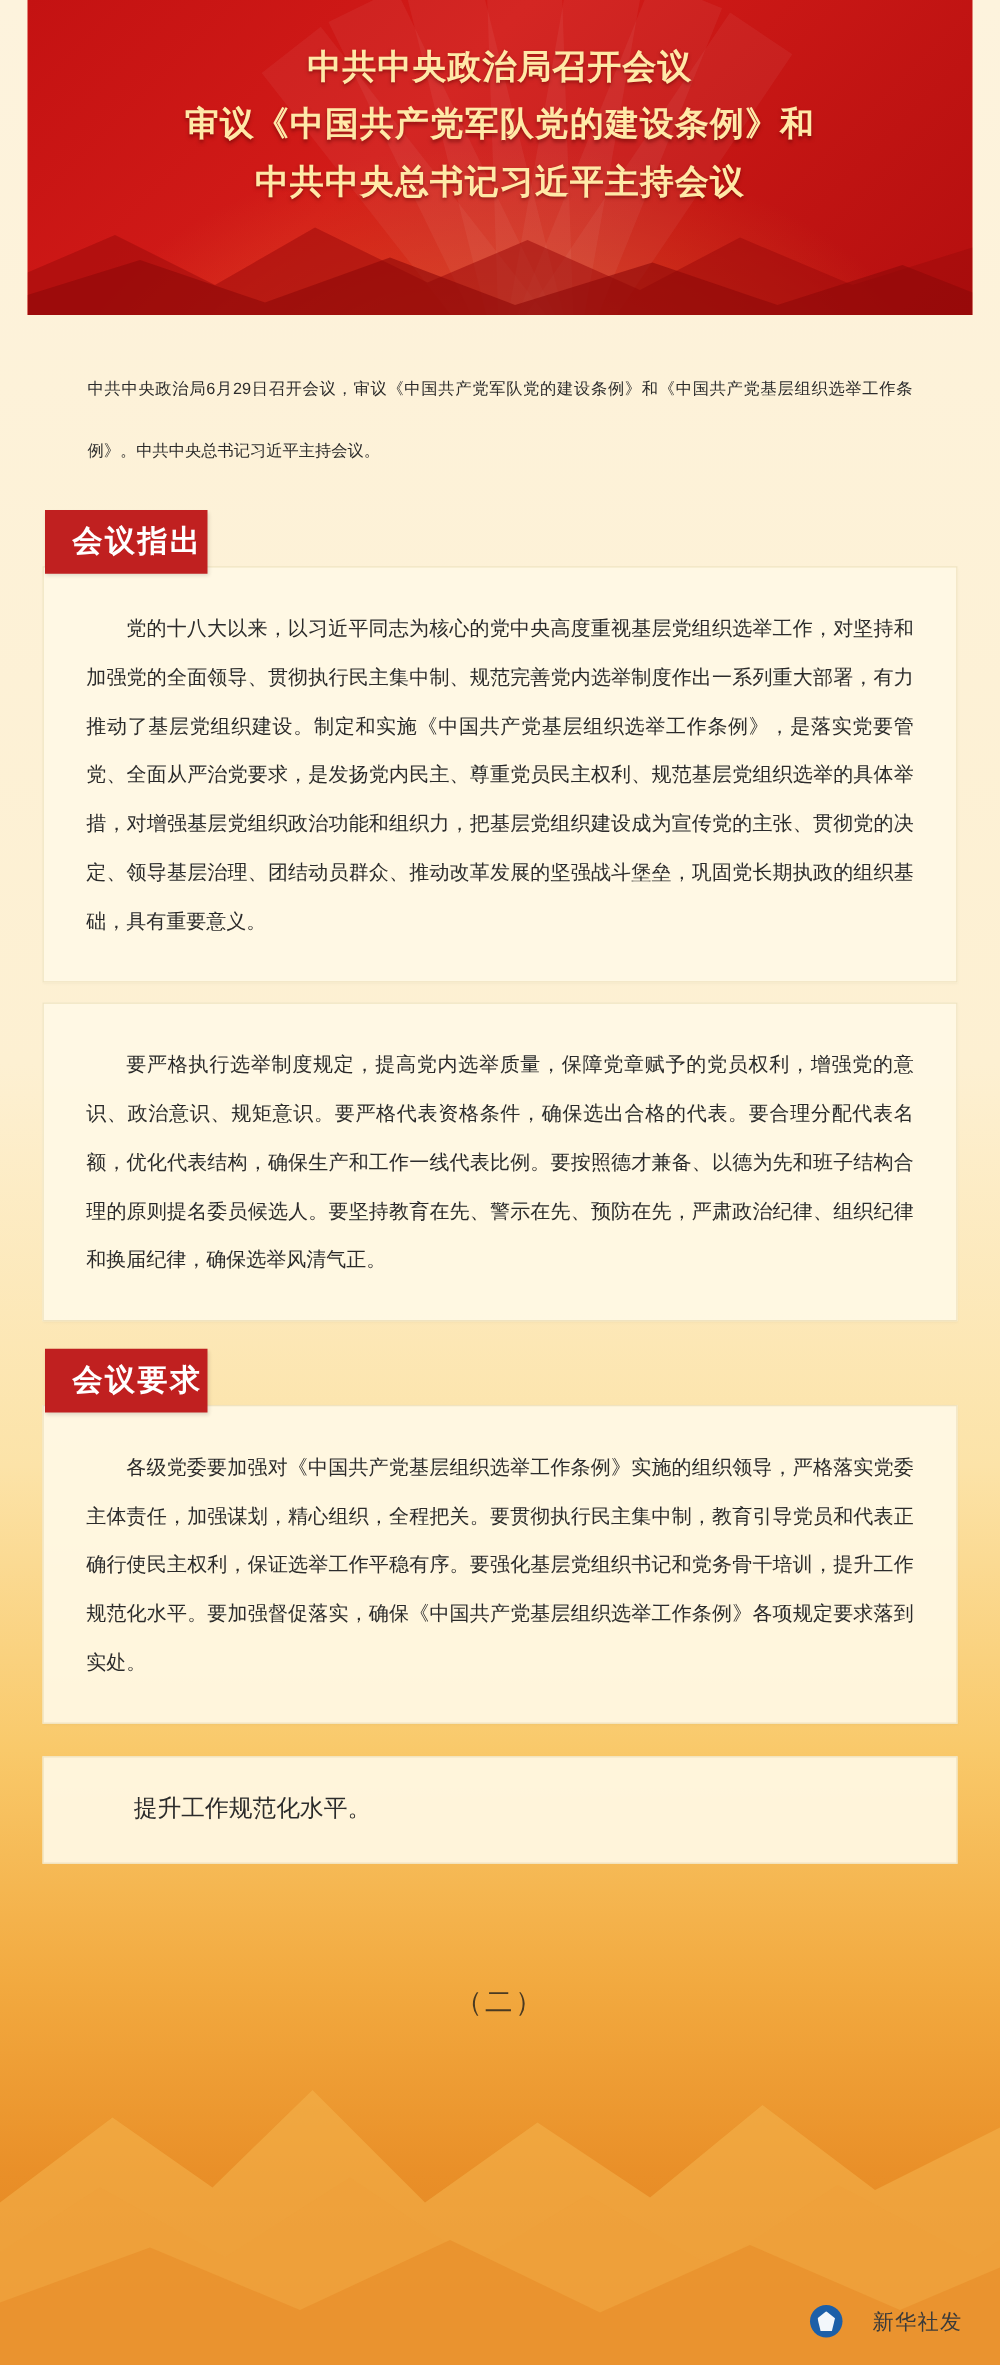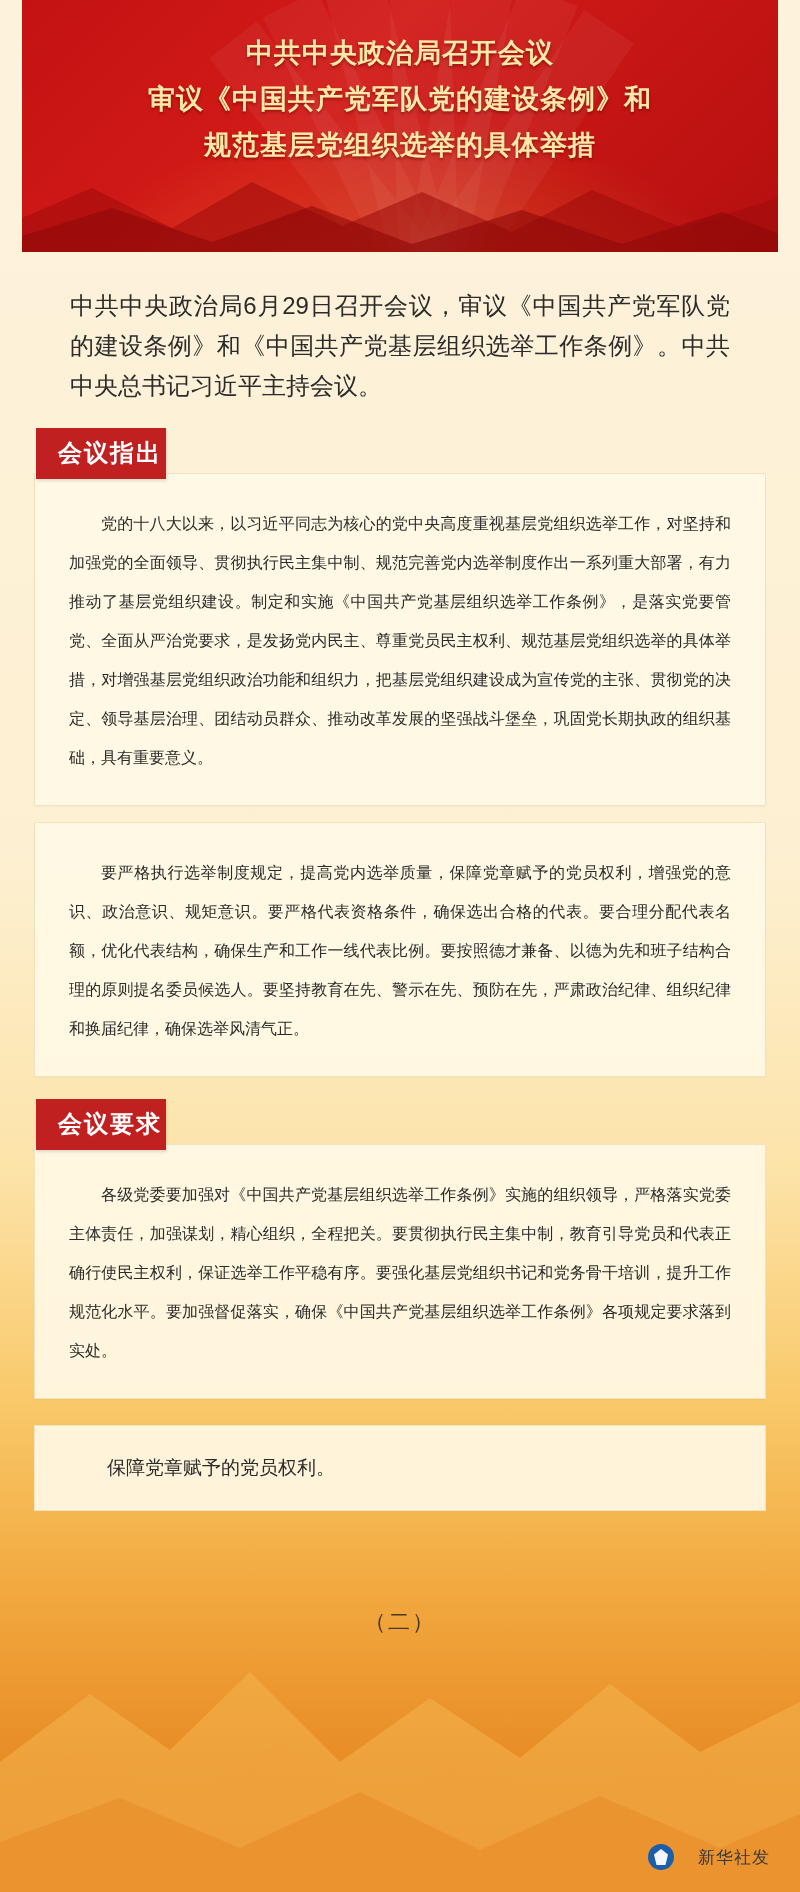--- a/index.html
+++ b/index.html
@@ -80,22 +80,22 @@
     font-size: 27px;
     line-height: 46px;
     letter-spacing: 1px;
     text-shadow: 0 2px 3px rgba(90,0,0,0.5);
   }
   .banner-title .tline { display: block; white-space: nowrap; }
 
   
   .intro {
     margin: 34px 48px 8px 48px;
-    font-size: 24px;
-    line-height: 40px;
+    font-size: 13px;
+    line-height: 50px;
     color: #2b2b2b;
     text-align: justify;
     text-indent: 0;
   }
 
   
   .section { margin-top: 22px; }
   .sec-tag {
     display: inline-block;
     background: #c02020;
@@ -203,21 +203,21 @@
       <div class="mtn">
         <svg viewBox="0 0 756 90" preserveAspectRatio="none">
           <path d="M0,56 L70,26 L150,66 L230,20 L320,64 L400,30 L490,70 L570,28 L660,66 L756,36 L756,90 L0,90 Z" fill="#9e0b0b" opacity="0.55"></path>
           <path d="M0,74 L90,46 L190,80 L290,44 L390,82 L500,48 L600,82 L700,50 L756,72 L756,90 L0,90 Z" fill="#8d0808" opacity="0.6"></path>
         </svg>
       </div>
 
       <div class="banner-title">
         <span class="tline">中共中央政治局召开会议</span>
         <span class="tline">审议《中国共产党军队党的建设条例》和</span>
-        <span class="tline">规范基层党组织选举的具体举措</span>
+        <span class="tline">中共中央总书记习近平主持会议</span>
       </div>
     </div>
 
     <div class="intro">中共中央政治局6月29日召开会议，审议《中国共产党军队党的建设条例》和《中国共产党基层组织选举工作条例》。中共中央总书记习近平主持会议。</div>
 
     <div class="section">
       <div class="sec-tag">会议指出</div>
       <div class="sec-body">
         <p>党的十八大以来，以习近平同志为核心的党中央高度重视基层党组织选举工作，对坚持和加强党的全面领导、贯彻执行民主集中制、规范完善党内选举制度作出一系列重大部署，有力推动了基层党组织建设。制定和实施《中国共产党基层组织选举工作条例》，是落实党要管党、全面从严治党要求，是发扬党内民主、尊重党员民主权利、规范基层党组织选举的具体举措，对增强基层党组织政治功能和组织力，把基层党组织建设成为宣传党的主张、贯彻党的决定、领导基层治理、团结动员群众、推动改革发展的坚强战斗堡垒，巩固党长期执政的组织基础，具有重要意义。</p>
       </div>
@@ -230,21 +230,21 @@
     </div>
 
     <div class="section">
       <div class="sec-tag">会议要求</div>
       <div class="sec-body">
         <p>各级党委要加强对《中国共产党基层组织选举工作条例》实施的组织领导，严格落实党委主体责任，加强谋划，精心组织，全程把关。要贯彻执行民主集中制，教育引导党员和代表正确行使民主权利，保证选举工作平稳有序。要强化基层党组织书记和党务骨干培训，提升工作规范化水平。要加强督促落实，确保《中国共产党基层组织选举工作条例》各项规定要求落到实处。</p>
       </div>
     </div>
 
     <div class="closing">
-      <p>保障党章赋予的党员权利。</p>
+      <p>提升工作规范化水平。</p>
     </div>
 
     <div class="page-number">（二）</div>
   </div>
 
   <div class="credit">
     <span class="logo"></span>
     <span class="credit-text">新华社发</span>
   </div>
 

